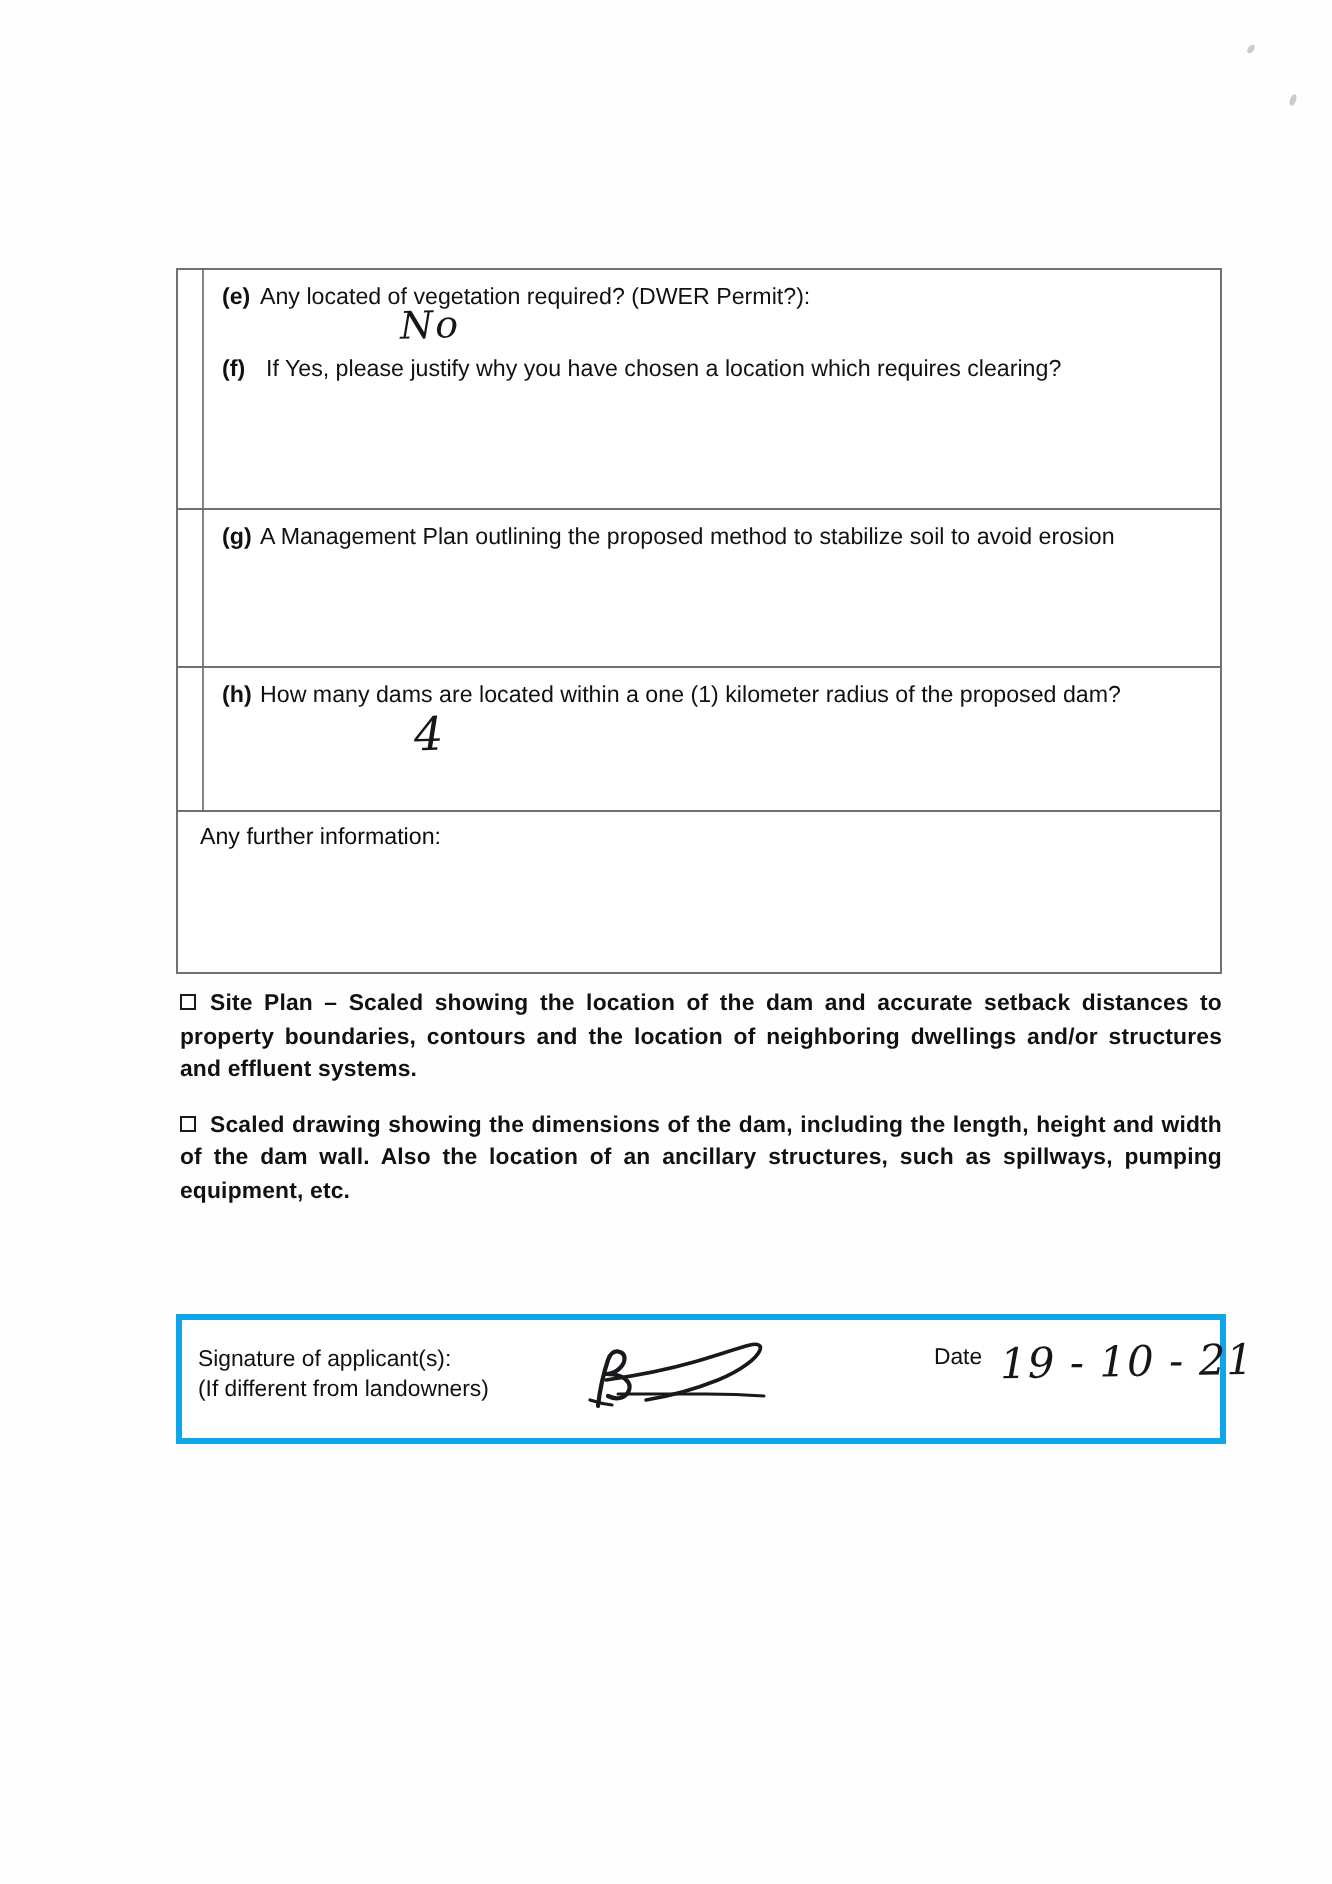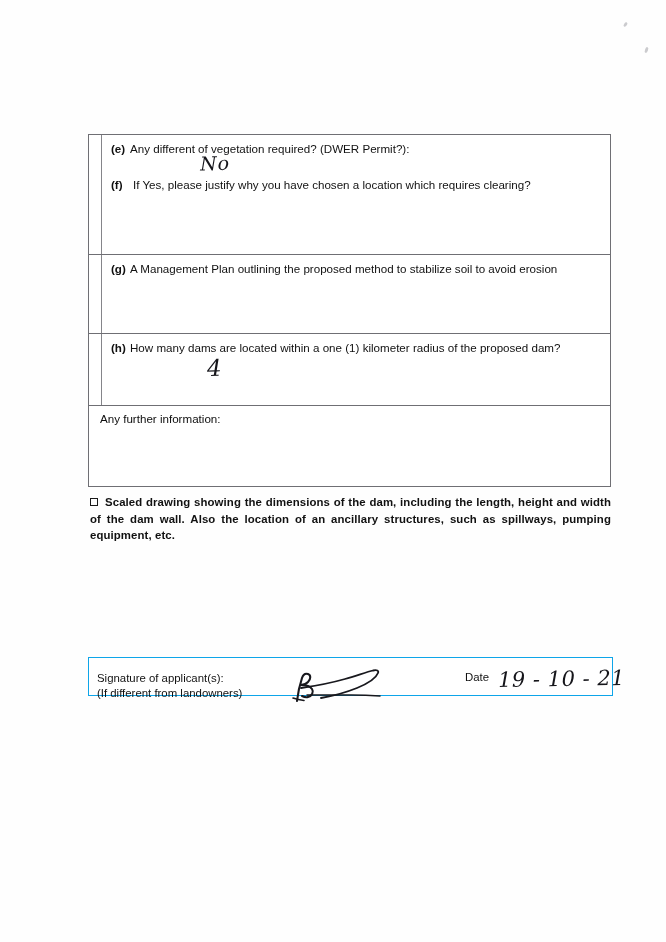--- a/index.html
+++ b/index.html
@@ -139,22 +139,22 @@
     vertical-align: 0px;
     box-sizing: border-box;
   }
 
   
   .sigbox {
     position: absolute;
     left: 88px;
     top: 657px;
     width: 525px;
-    height: 39px;
-    border: 1px solid #0ea5e9;
+    height: 65px;
+    border: 3px solid #0ea5e9;
     box-sizing: border-box;
     background: #fff;
   }
   .sig-label {
     position: absolute;
     left: 8px;
     top: 13px;
     font-size: 11.4px;
     line-height: 15px;
     color: #111;
@@ -193,21 +193,21 @@
   <span class="speck" style="left:624px;top:22px;width:3px;height:5px;transform:rotate(35deg);"></span>
   <span class="speck" style="left:645px;top:47px;width:3px;height:6px;transform:rotate(20deg);"></span>
 
   <div class="qtable">
 
     <div class="qrow">
       <div class="gutter"></div>
       <div class="qcell">
         <div class="qline">
           <span class="tag narrow">(e)</span>
-          <span class="txt">Any different of vegetation required? (DWER Permit?):</span>
+          <span class="txt">Any located of vegetation required? (DWER Permit?):</span>
         </div>
         <div class="spacer-e">
           <span class="hand hand-no">No</span>
         </div>
         <div class="qline" style="margin-top:-36px;">
           <span class="tag wide">(f)</span>
           <span class="txt">If Yes, please justify why you have chosen a location which requires clearing?</span>
         </div>
         <div style="height:56px;"></div>
       </div>
@@ -243,20 +243,23 @@
       <div class="gutter plain" style="width:0;flex:0 0 0;"></div>
       <div class="qcell" style="padding:0;">
         <div class="afi">Any further information:</div>
         <div class="spacer-af"></div>
       </div>
     </div>
 
   </div>
 
   <div class="checklist">
+    <div class="chk-item">
+      <span class="chk-box"></span><span>Site Plan – Scaled showing the location of the dam and accurate setback distances to property boundaries, contours and the location of neighboring dwellings and/or structures and effluent systems.</span>
+    </div>
     <div class="chk-item">
       <span class="chk-box"></span><span>Scaled drawing showing the dimensions of the dam, including the length, height and width of the dam wall. Also the location of an ancillary structures, such as spillways, pumping equipment, etc.</span>
     </div>
   </div>
 
   <div class="sigbox">
     <div class="sig-label">Signature of applicant(s):
 (If different from landowners)</div>
 
     <svg class="sig-mark" viewBox="0 0 112 44" xmlns="http://www.w3.org/2000/svg">

